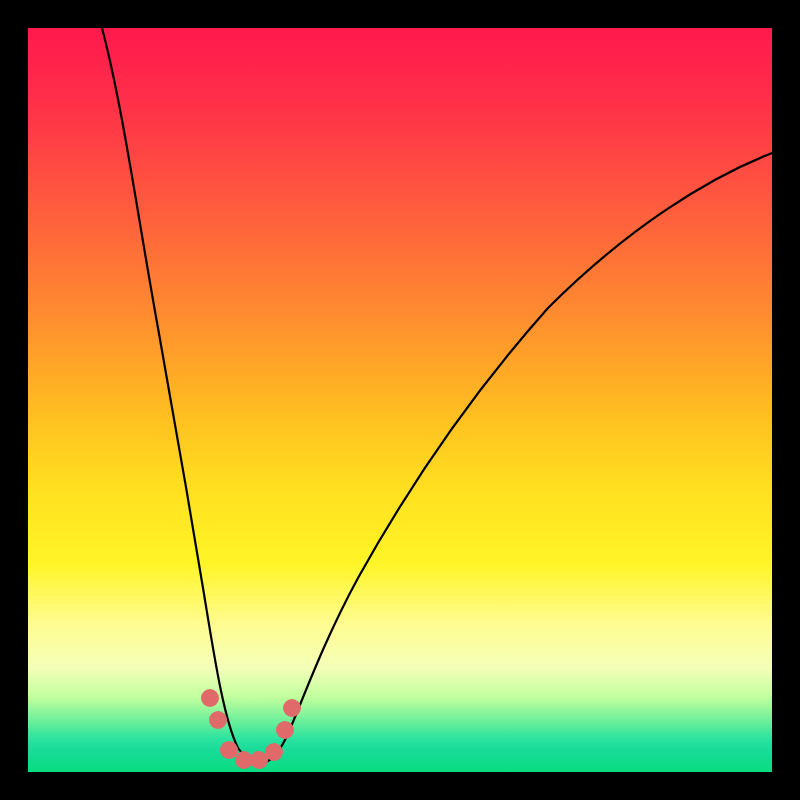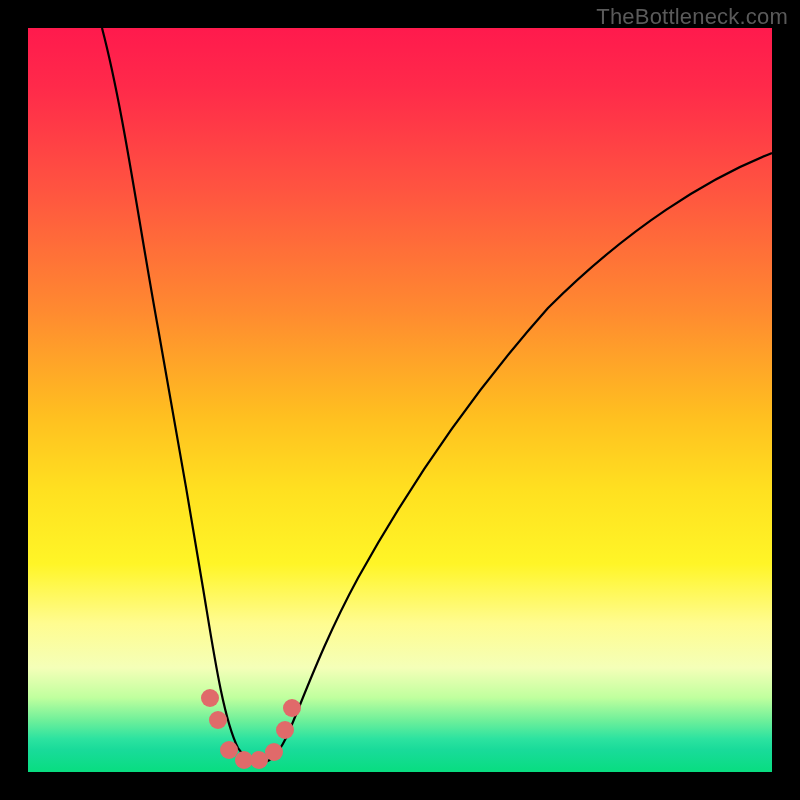--- a/index.html
+++ b/index.html
@@ -85,14 +85,13 @@
         <circle cx="201" cy="722" r="9"></circle>
         <circle cx="216" cy="732" r="9"></circle>
         <circle cx="231" cy="732" r="9"></circle>
         <circle cx="246" cy="724" r="9"></circle>
         <circle cx="257" cy="702" r="9"></circle>
         <circle cx="264" cy="680" r="9"></circle>
       </g>
     </svg>
   </div>
 
-  <div class="watermark">TheBottleneck.com</div>
 </div>
 
 </body></html>

